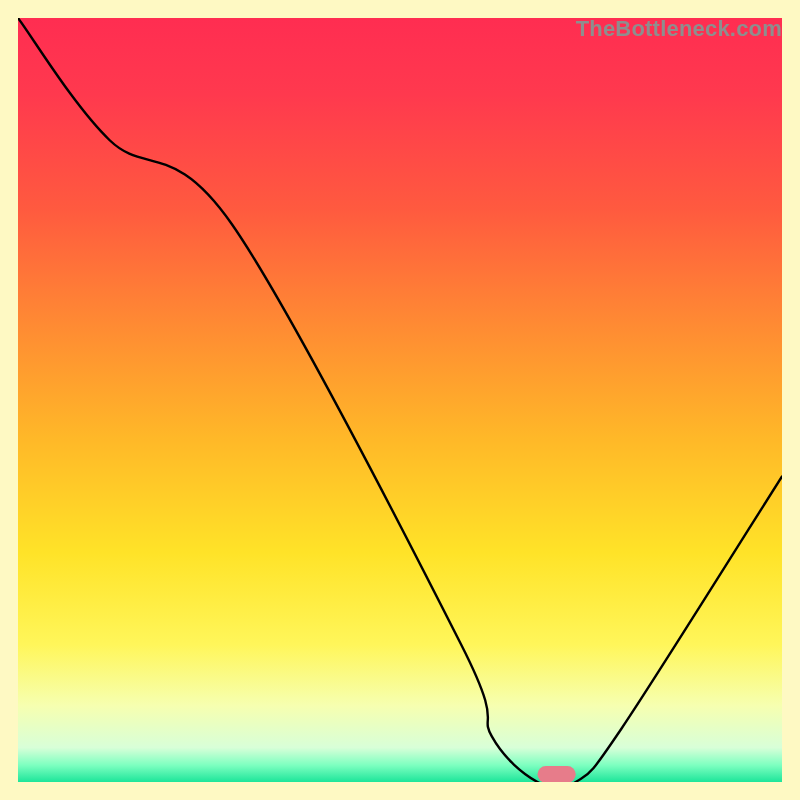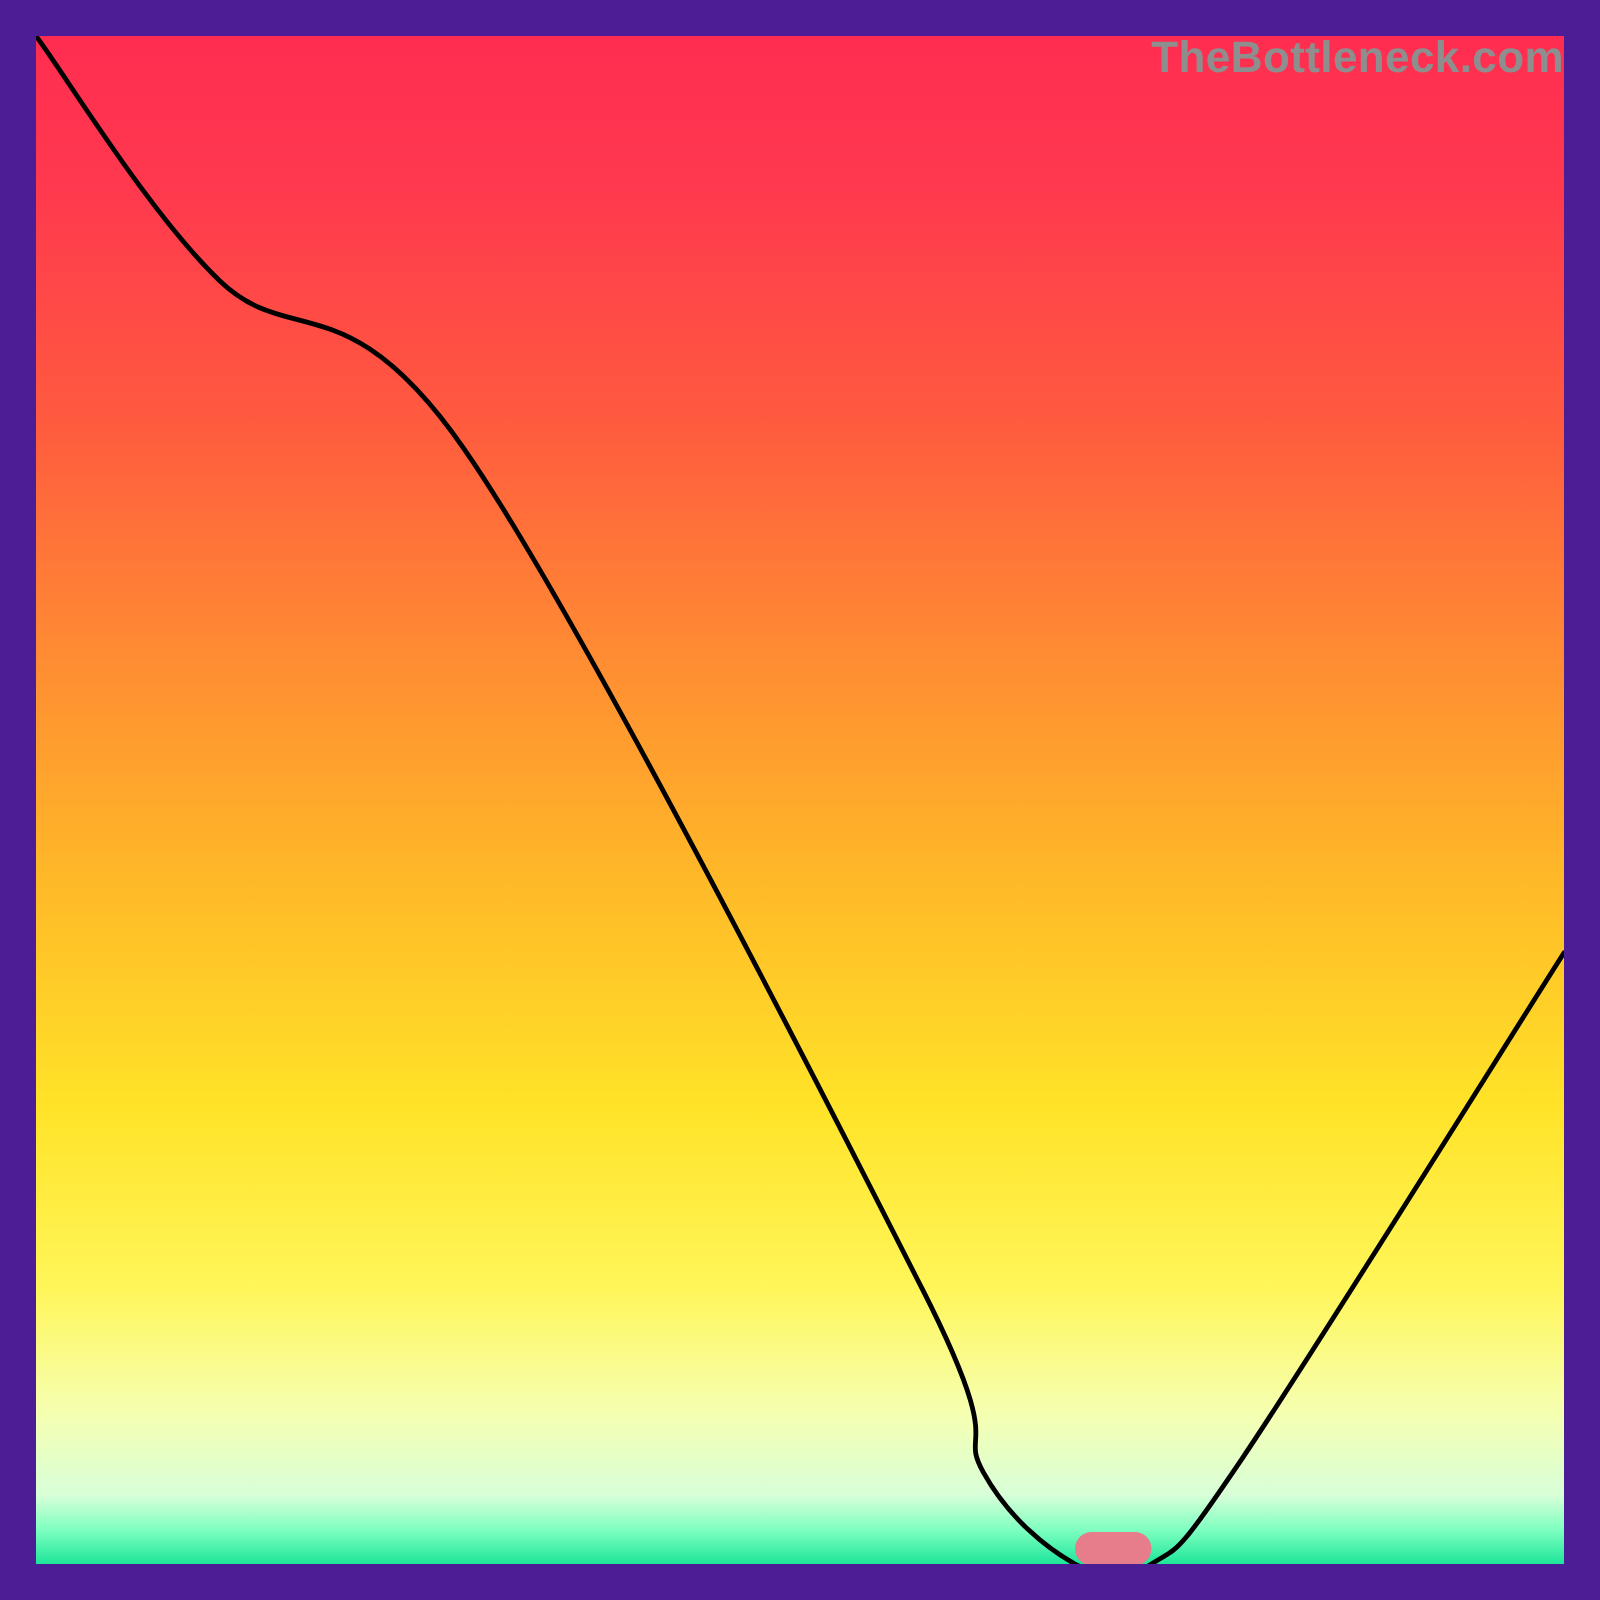--- a/index.html
+++ b/index.html
@@ -9,21 +9,21 @@
     height: 800px;
     background: #000;
     overflow: hidden;
   }
   .frame {
     position: absolute;
     left: 0;
     top: 0;
     width: 800px;
     height: 800px;
-    background: #4c1d95;
+    background: #fef9c3;
   }
   .plot {
     position: absolute;
     left: 18px;
     top: 18px;
     width: 764px;
     height: 764px;
   }
   .watermark {
     position: absolute;

